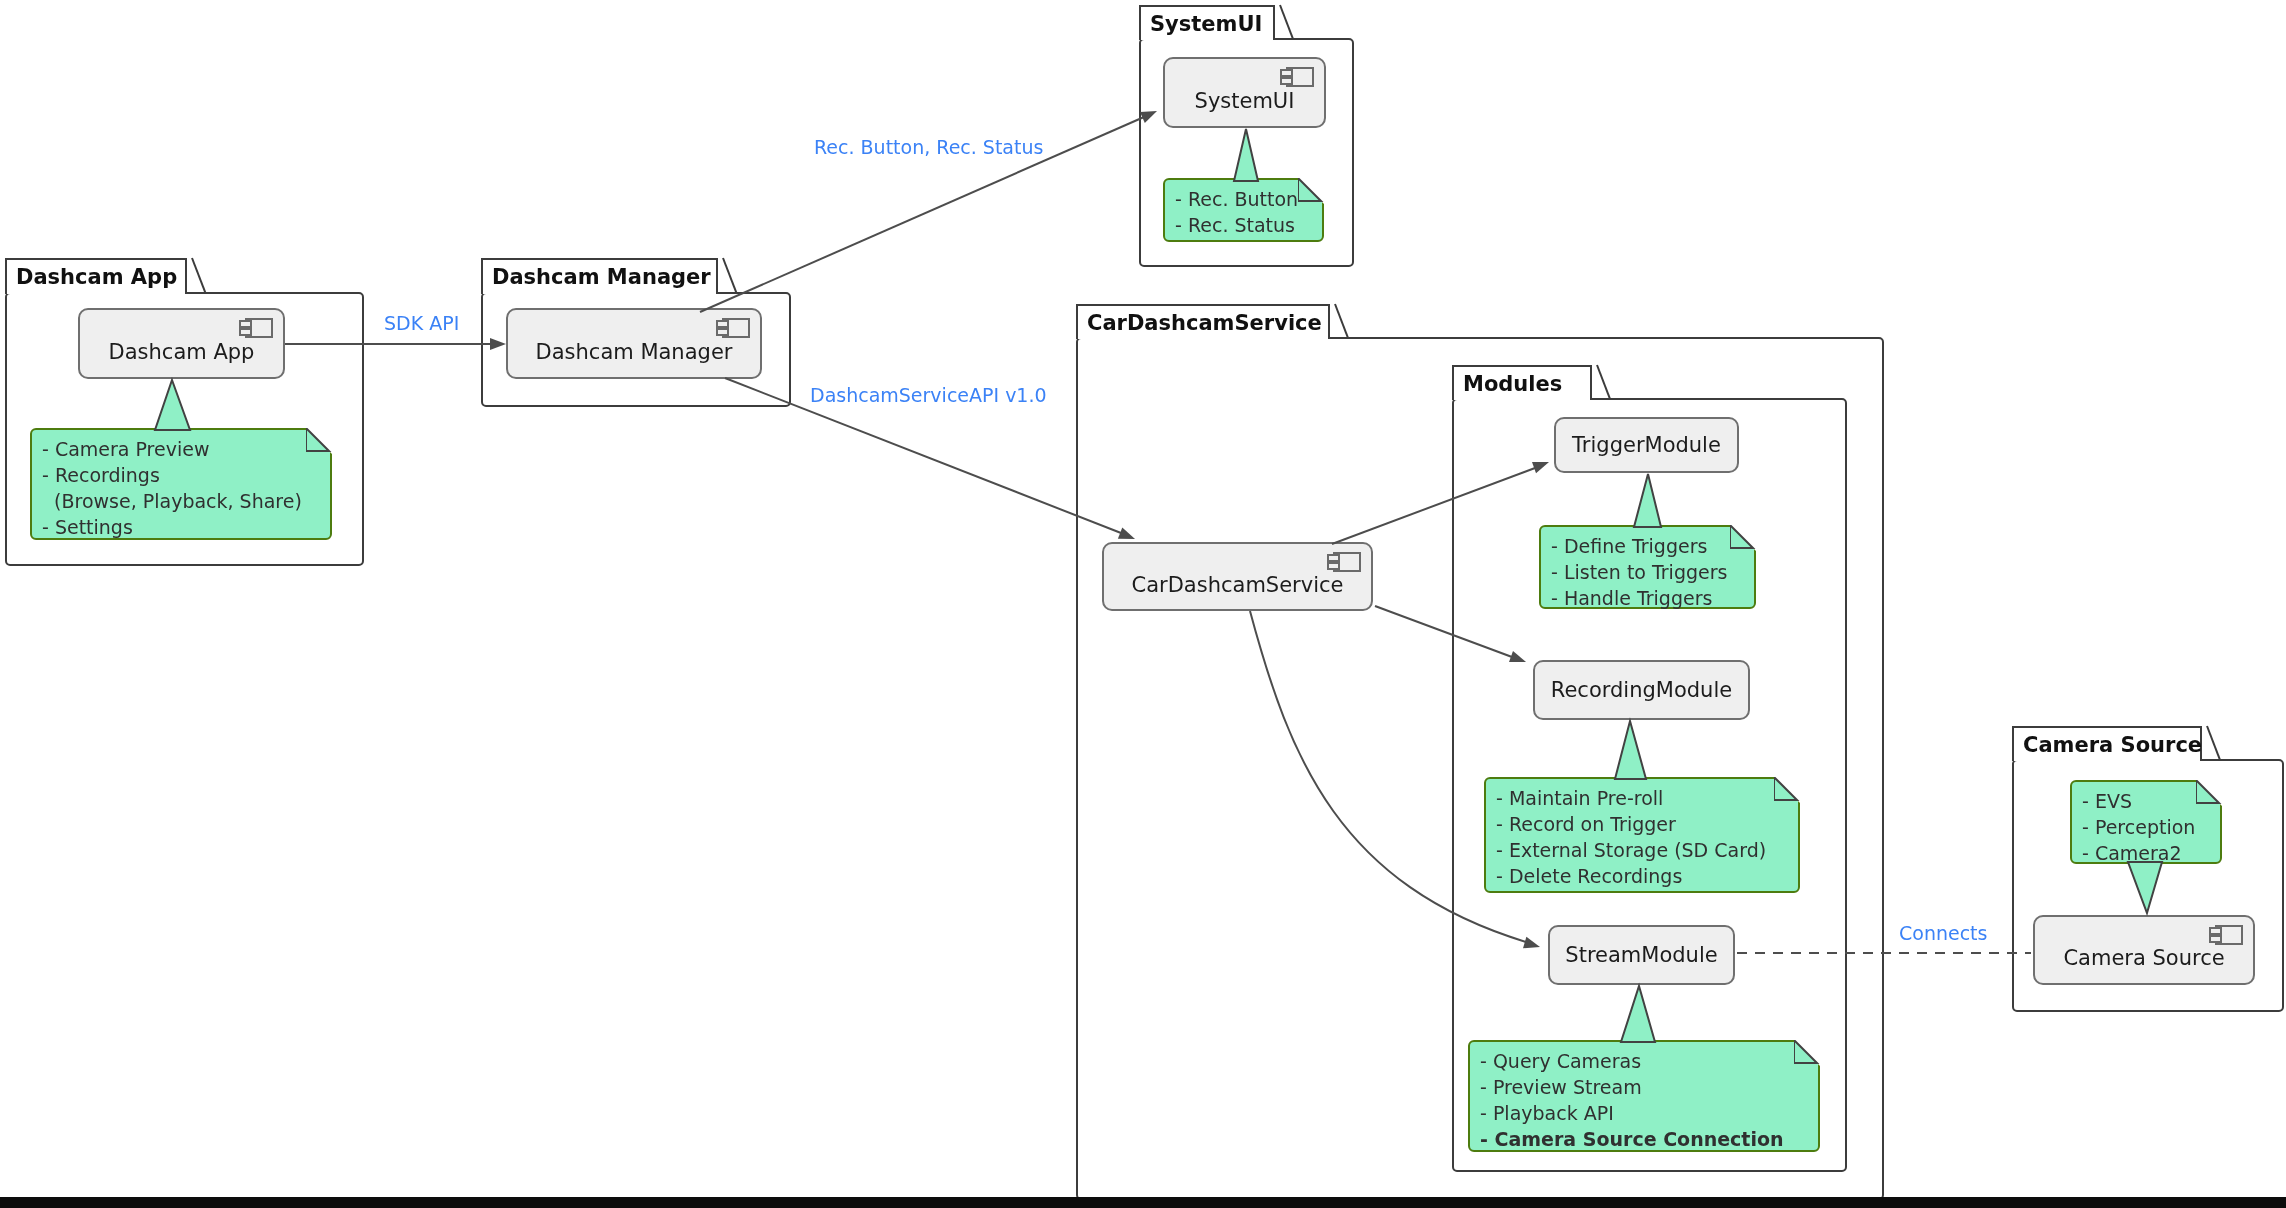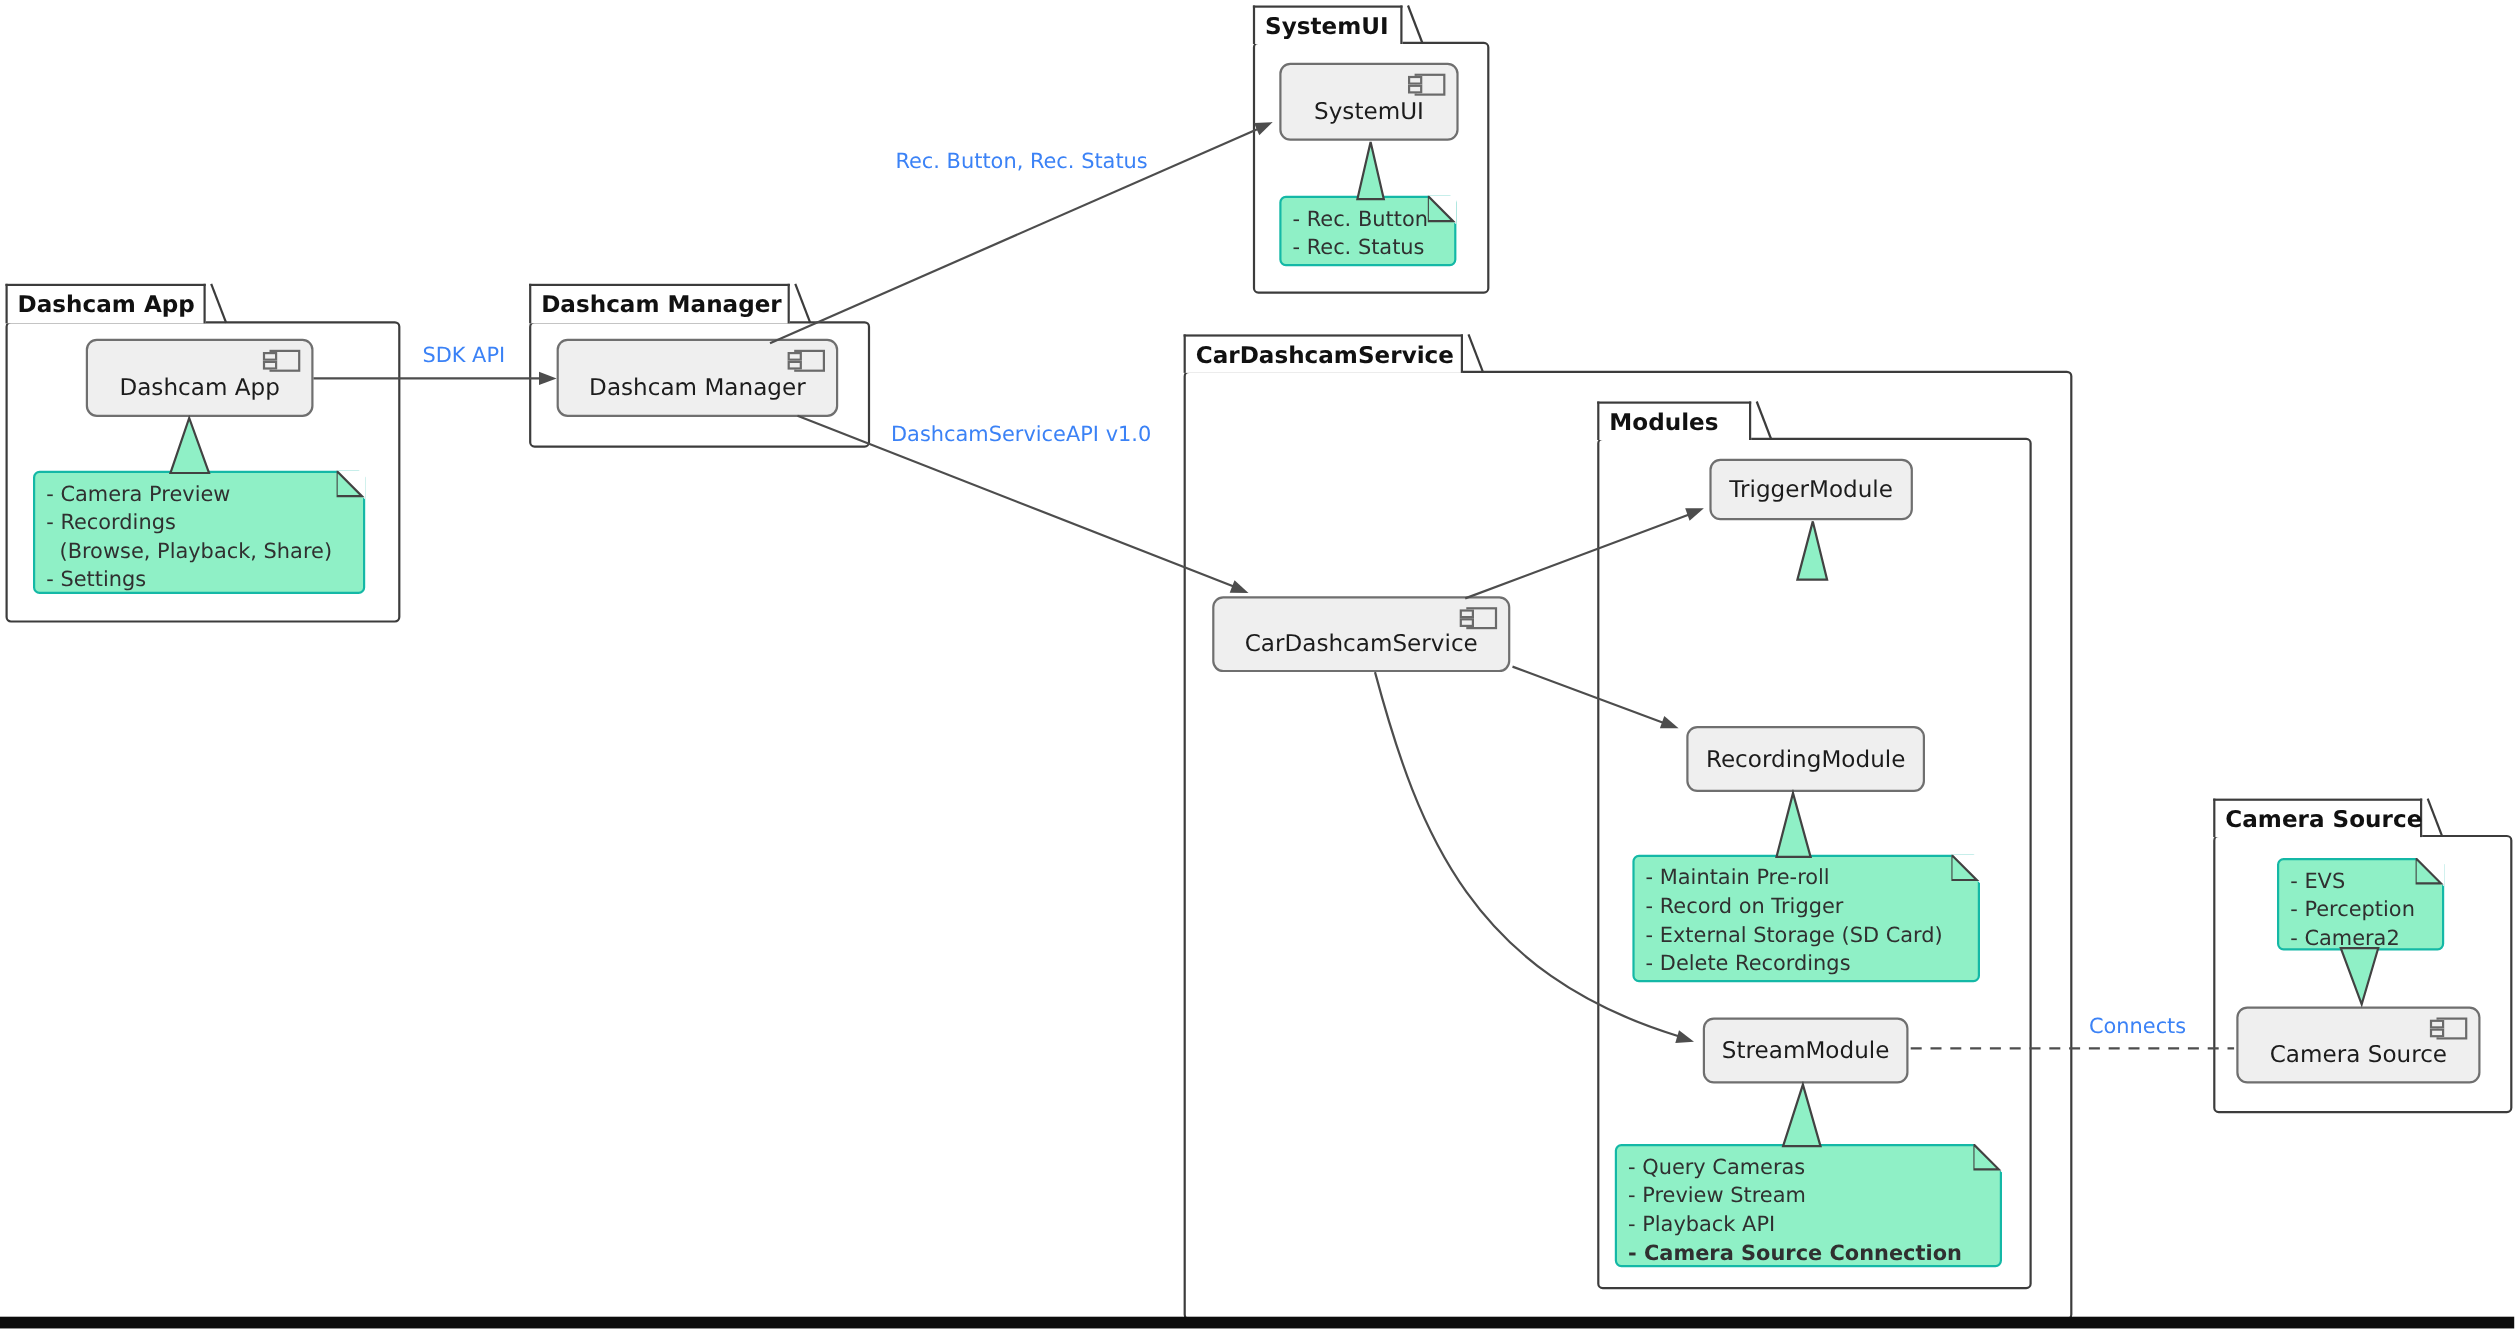--- a/index.html
+++ b/index.html
@@ -15,21 +15,21 @@
   .comp{position:absolute;background:#efefef;border:2px solid #6f6f6f;border-radius:10px;z-index:4;
         display:flex;align-items:center;justify-content:center;font-size:21px;color:#1c1c1c;
         box-sizing:border-box;white-space:nowrap;}
   .comp.has-icon{padding-top:16px;}
   .comp-icon{position:absolute;top:8px;right:10px;width:24px;height:16px;border:2px solid #6a6a6a;background:#efefef;}
   .comp-icon::before,.comp-icon::after{content:"";position:absolute;left:-8px;width:9px;height:4px;
         border:2px solid #6a6a6a;background:#efefef;}
   .comp-icon::before{top:0px;}
   .comp-icon::after{bottom:0px;}
 
-  .note{position:absolute;background:#8ff0c6;border:2px solid #14b8a6;border-radius:6px;z-index:5;
+  .note{position:absolute;background:#8ff0c6;border:2px solid #4d7c0f;border-radius:6px;z-index:5;
         padding:6px 10px;font-size:19px;line-height:26px;color:#303030;box-sizing:border-box;}
   .note .nl{white-space:pre;}
   .note .bold{font-weight:bold;}
   .fold{position:absolute;top:-2px;right:-2px;z-index:6;}
 
   #connectors{position:absolute;left:0;top:0;z-index:6;pointer-events:none;}
 
   .edge-label{position:absolute;font-size:19px;color:#3b82f6;z-index:7;white-space:nowrap;}
 
   .bottom-bar{position:absolute;left:0;top:1197px;width:2286px;height:11px;background:#0c0c0c;z-index:9;}
@@ -125,20 +125,29 @@
 
   <div class="note" style="left:1163px;top:178px;width:161px;height:64px;">
     <svg class="fold" width="26" height="26">
         <path d="M0 0 H26 V26 Z" fill="#ffffff"></path>
         <path d="M0 0 L23 23 L0 23 Z" fill="#8ff0c6" stroke="#424242" stroke-width="2"></path>
       </svg>
     <div class="nl">- Rec. Button</div>
     <div class="nl">- Rec. Status</div>
   </div>
 
+  <div class="note" style="left:1539px;top:525px;width:217px;height:84px;">
+    <svg class="fold" width="26" height="26">
+        <path d="M0 0 H26 V26 Z" fill="#ffffff"></path>
+        <path d="M0 0 L23 23 L0 23 Z" fill="#8ff0c6" stroke="#424242" stroke-width="2"></path>
+      </svg>
+    <div class="nl">- Define Triggers</div>
+    <div class="nl">- Listen to Triggers</div>
+    <div class="nl">- Handle Triggers</div>
+  </div>
 
   <div class="note" style="left:1484px;top:777px;width:316px;height:116px;">
     <svg class="fold" width="26" height="26">
         <path d="M0 0 H26 V26 Z" fill="#ffffff"></path>
         <path d="M0 0 L23 23 L0 23 Z" fill="#8ff0c6" stroke="#424242" stroke-width="2"></path>
       </svg>
     <div class="nl">- Maintain Pre-roll</div>
     <div class="nl">- Record on Trigger</div>
     <div class="nl">- External Storage (SD Card)</div>
     <div class="nl">- Delete Recordings</div>

